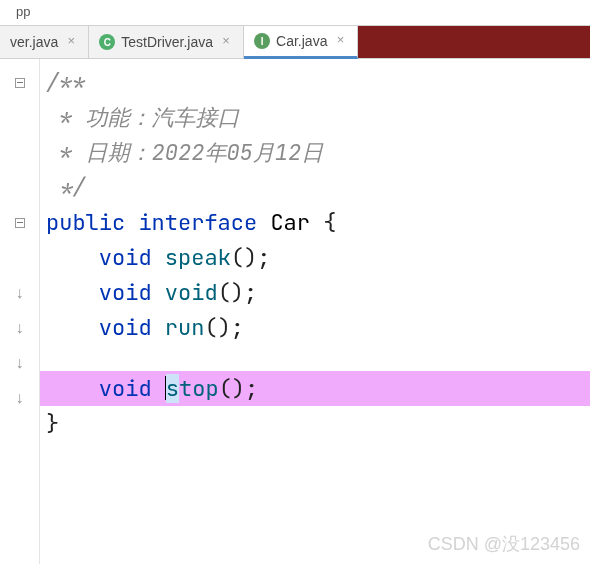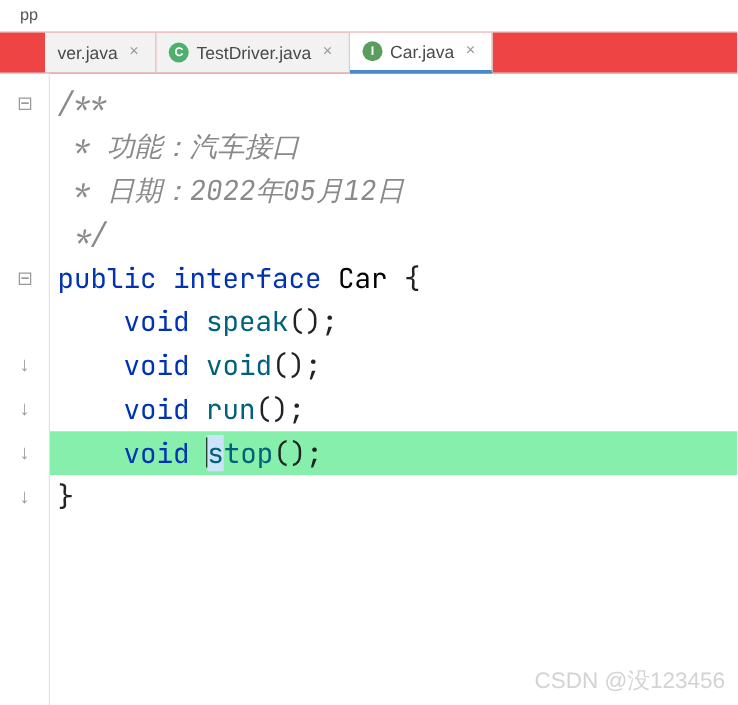--- a/index.html
+++ b/index.html
@@ -13,25 +13,24 @@
     }
     .top-fragment {
       padding: 4px 16px;
       font-size: 13px;
       color: #555;
       border-bottom: 1px solid #d1d1d1;
       height: 26px;
     }
     .tab-bar {
       display: flex;
-      background: #ef4444;
+      background: #7f1d1d;
       border-bottom: 1px solid #d1d1d1;
       height: 33px;
       align-items: stretch;
-      padding-left: 36px;
     }
     .tab {
       display: flex;
       align-items: center;
       padding: 0 10px;
       font-size: 14px;
       color: #4a4a4a;
       border-right: 1px solid #d1d1d1;
       cursor: pointer;
       gap: 6px;
@@ -100,21 +99,22 @@
       padding-top: 6px;
       position: relative;
     }
     .code-line {
       height: 35px;
       line-height: 35px;
       padding-left: 6px;
       white-space: pre;
     }
     .code-line.current {
-      background: #86efac;
+      background: #f0abfc;
+      margin-top: 26px;
     }
     .comment { color: #8a8a8a; font-style: italic; }
     .keyword { color: #0033b3; }
     .type { color: #000; }
     .method { color: #00627a; }
     .punct { color: #222; }
     .cursor {
       display: inline-block;
       width: 1px;
       height: 24px;

